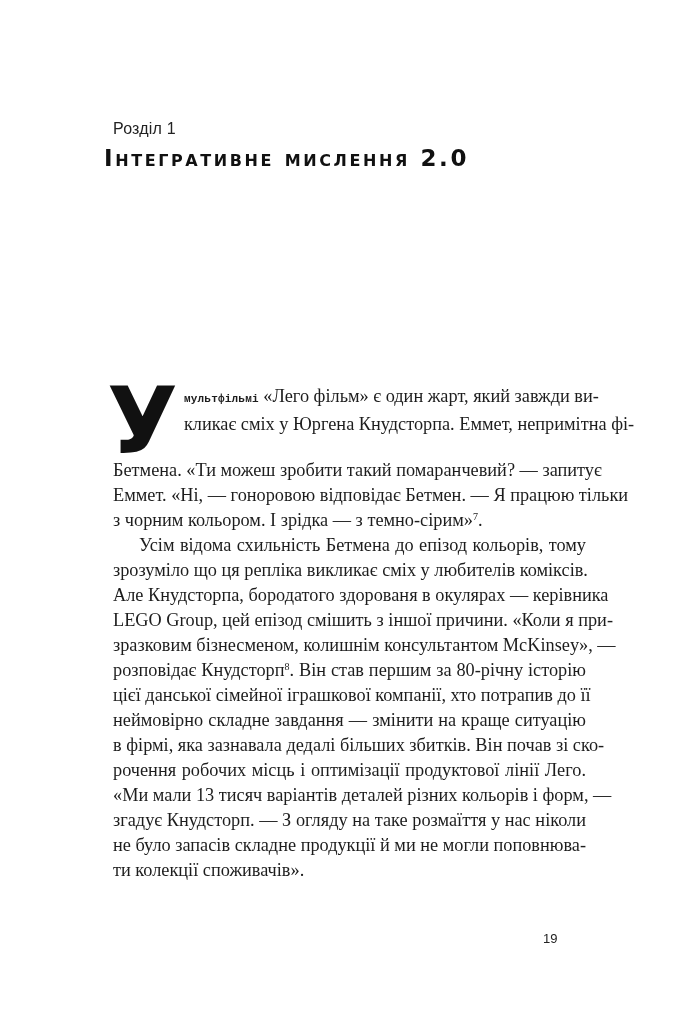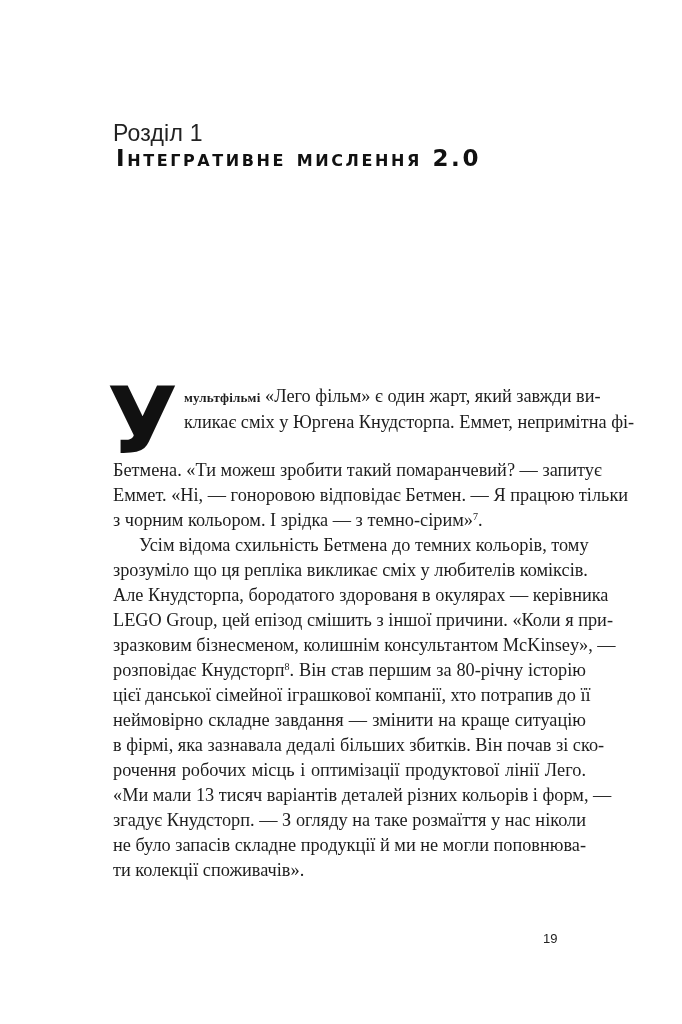--- a/index.html
+++ b/index.html
@@ -19,27 +19,27 @@
       left: 0; top: 0;
       width: 682px;
       height: 1024px;
       background: #ffffff;
     }
     .chapter-label {
       position: absolute;
       left: 113px;
       top: 120px;
       font-family: "Liberation Sans", sans-serif;
-      font-size: 23px;
+      font-size: 16px;
       color: #222;
       letter-spacing: 0.2px;
     }
     .chapter-title {
       position: absolute;
-      left: 116px;
+      left: 104px;
       top: 145px;
       font-family: "DejaVu Sans", sans-serif;
       font-weight: bold;
       font-size: 23px;
       letter-spacing: 2.6px;
       font-variant: small-caps;
       color: #111;
       white-space: nowrap;
     }
     .body-text {
@@ -59,23 +59,23 @@
       font-weight: bold;
       font-size: 92px;
       line-height: 68px;
       height: 70px;
       margin-top: 4px;
       margin-right: 6px;
       margin-left: -6px;
       color: #111;
     }
     .lead-word {
-      font-family: Liberation Serif, serif;
+      font-family: Liberation Mono, monospace;
       font-weight: bold;
-      font-size: 13px;
+      font-size: 11px;
       letter-spacing: 0.2px;
     }
     .line {
       display: block;
       text-align: justify;
       text-align-last: justify;
       white-space: nowrap;
     }
     .line.last {
       text-align-last: left;
@@ -112,21 +112,21 @@
     <div class="para">
       <span class="drop-cap">У</span>
       <span class="line"><span class="lead-word">мультфільмі</span><span> «Лего фільм» є один жарт, який завжди ви-</span></span>
       <span class="line">кликає сміх у Юргена Кнудсторпа. Еммет, непримітна фі-</span>
       <span class="line" style="clear:left;">Бетмена. «Ти можеш зробити такий помаранчевий? — запитує</span>
       <span class="line">Еммет. «Ні, — гоноровою відповідає Бетмен. — Я працюю тільки</span>
       <span class="line last"><span>з чорним кольором. І зрідка — з темно-сірим»</span><sup>7</sup><span>.</span></span>
     </div>
 
     <div class="para">
-      <span class="line indent">Усім відома схильність Бетмена до темних кольорів, тому</span>
+      <span class="line indent">Усім відома схильність Бетмена до епізод кольорів, тому</span>
       <span class="line">зрозуміло що ця репліка викликає сміх у любителів коміксів.</span>
       <span class="line">Але Кнудсторпа, бородатого здорованя в окулярах — керівника</span>
       <span class="line">LEGO Group, цей епізод смішить з іншої причини. «Коли я при-</span>
       <span class="line">зразковим бізнесменом, колишнім консультантом McKinsey», —</span>
       <span class="line"><span>розповідає Кнудсторп</span><sup>8</sup><span>. Він став першим за 80-річну історію</span></span>
       <span class="line">цієї данської сімейної іграшкової компанії, хто потрапив до її</span>
       <span class="line">неймовірно складне завдання — змінити на краще ситуацію</span>
       <span class="line">в фірмі, яка зазнавала дедалі більших збитків. Він почав зі ско-</span>
       <span class="line">рочення робочих місць і оптимізації продуктової лінії Лего.</span>
       <span class="line">«Ми мали 13 тисяч варіантів деталей різних кольорів і форм, —</span>

